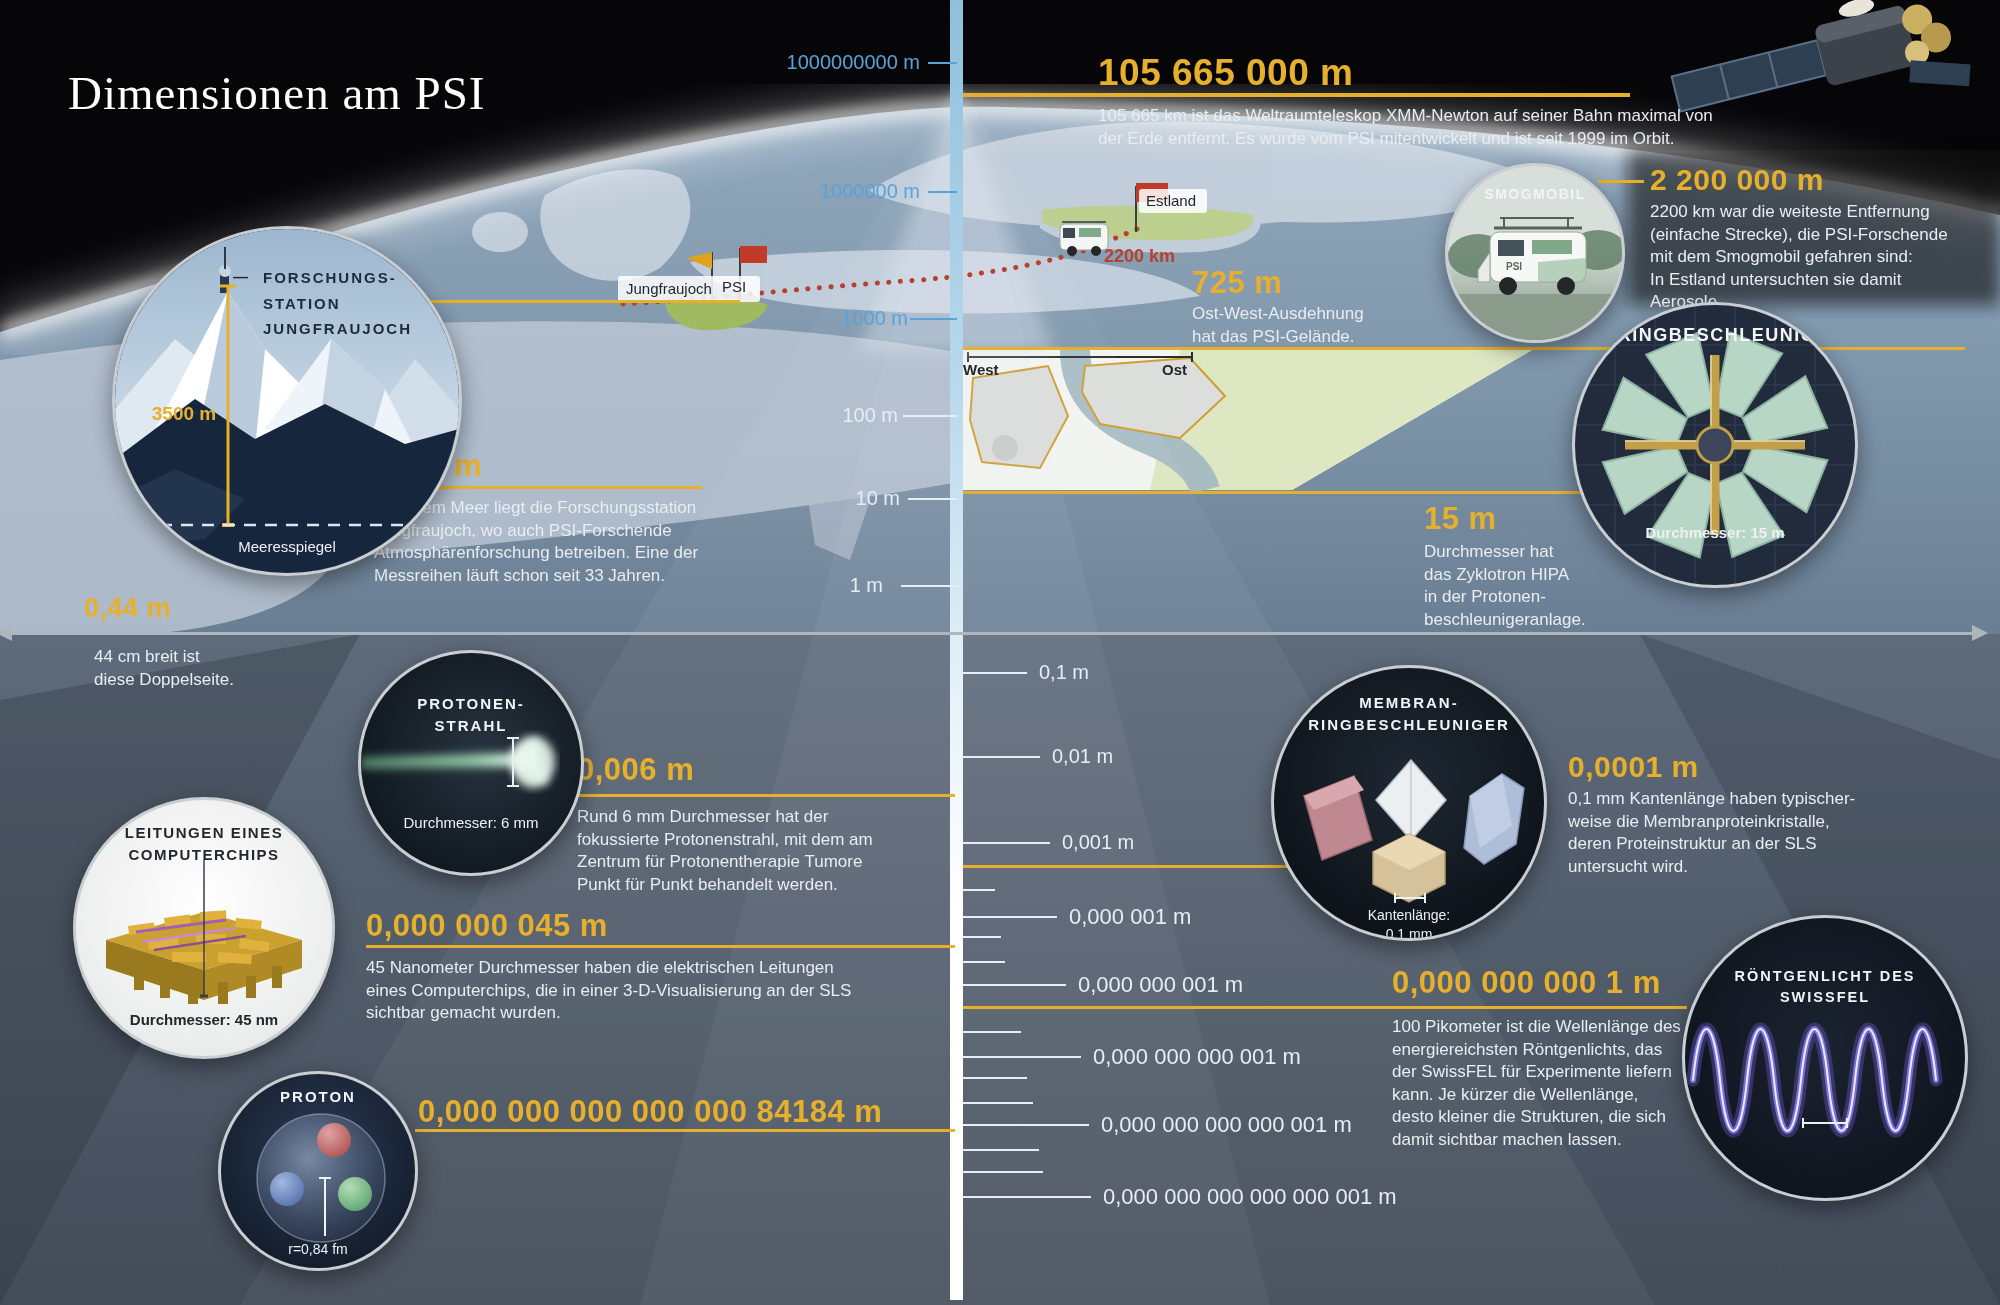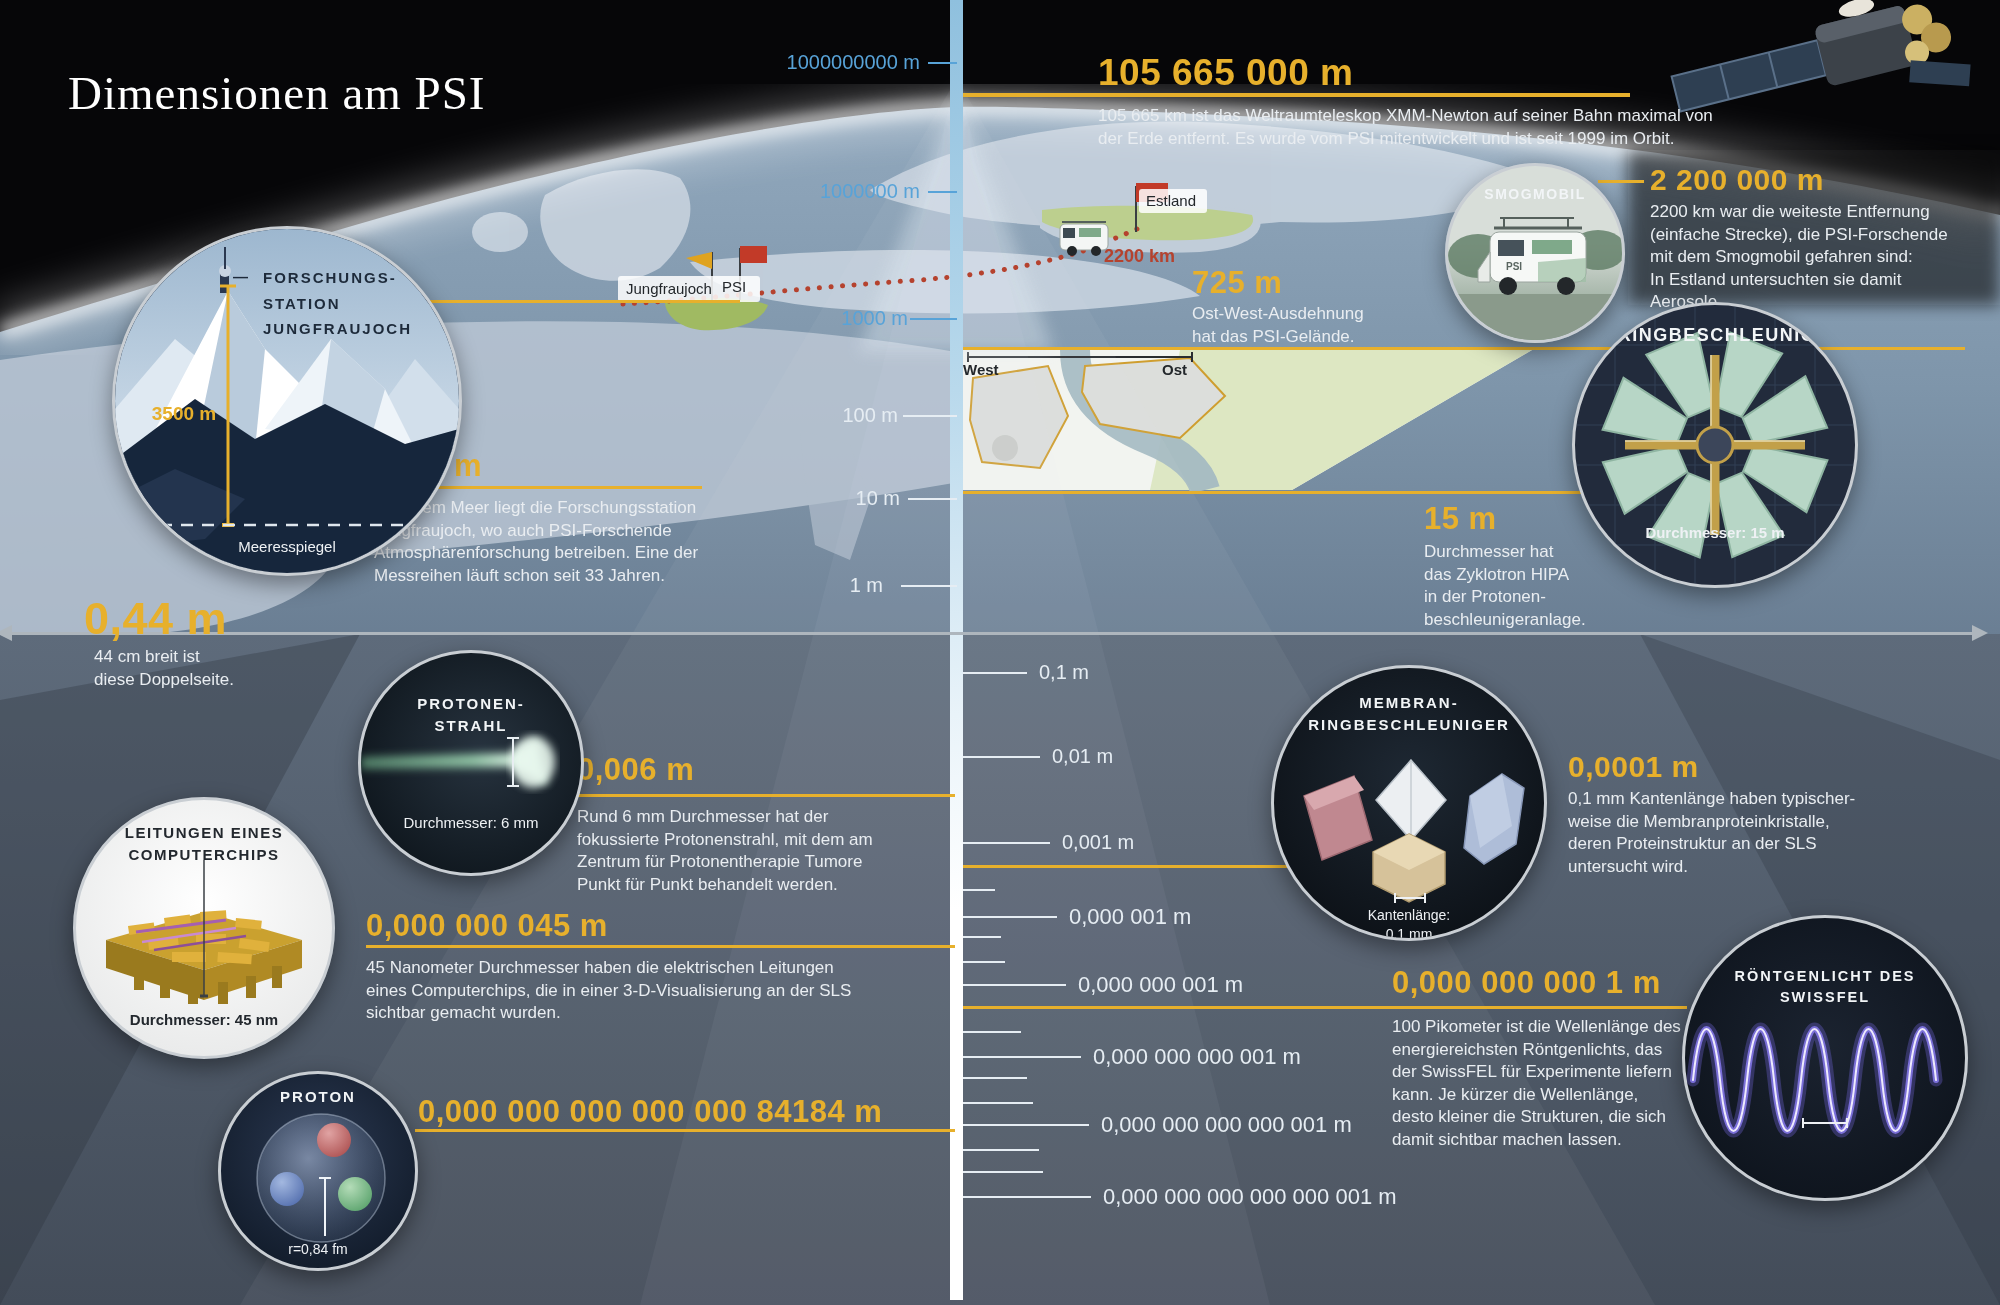--- a/index.html
+++ b/index.html
@@ -208,21 +208,21 @@
   <div class="h" style="left:1192px;top:265px;font-size:31px">725 m</div>
   <div class="desc" style="left:1192px;top:303px;">Ost-West-Ausdehnung
 hat das PSI-Gelände.</div>
 
   <div class="h" style="left:374px;top:448px;font-size:31px">3500 m</div>
   <div class="desc" style="left:374px;top:497px;">über dem Meer liegt die Forschungsstation
 Jungfraujoch, wo auch PSI-Forschende
 Atmosphärenforschung betreiben. Eine der
 Messreihen läuft schon seit 33 Jahren.</div>
 
-  <div class="h" style="left:84px;top:593px;font-size:45px">0,44 m</div>
+  <div class="h" style="left:84px;top:593px;font-size:27px">0,44 m</div>
   <div class="desc" style="left:94px;top:646px;">44 cm breit ist
 diese Doppelseite.</div>
 
   <div class="h" style="left:1424px;top:501px;font-size:31px">15 m</div>
   <div class="desc" style="left:1424px;top:541px;">Durchmesser hat
 das Zyklotron HIPA
 in der Protonen-
 beschleunigeranlage.</div>
 
   <div class="h" style="left:577px;top:752px;font-size:31px">0,006 m</div>

